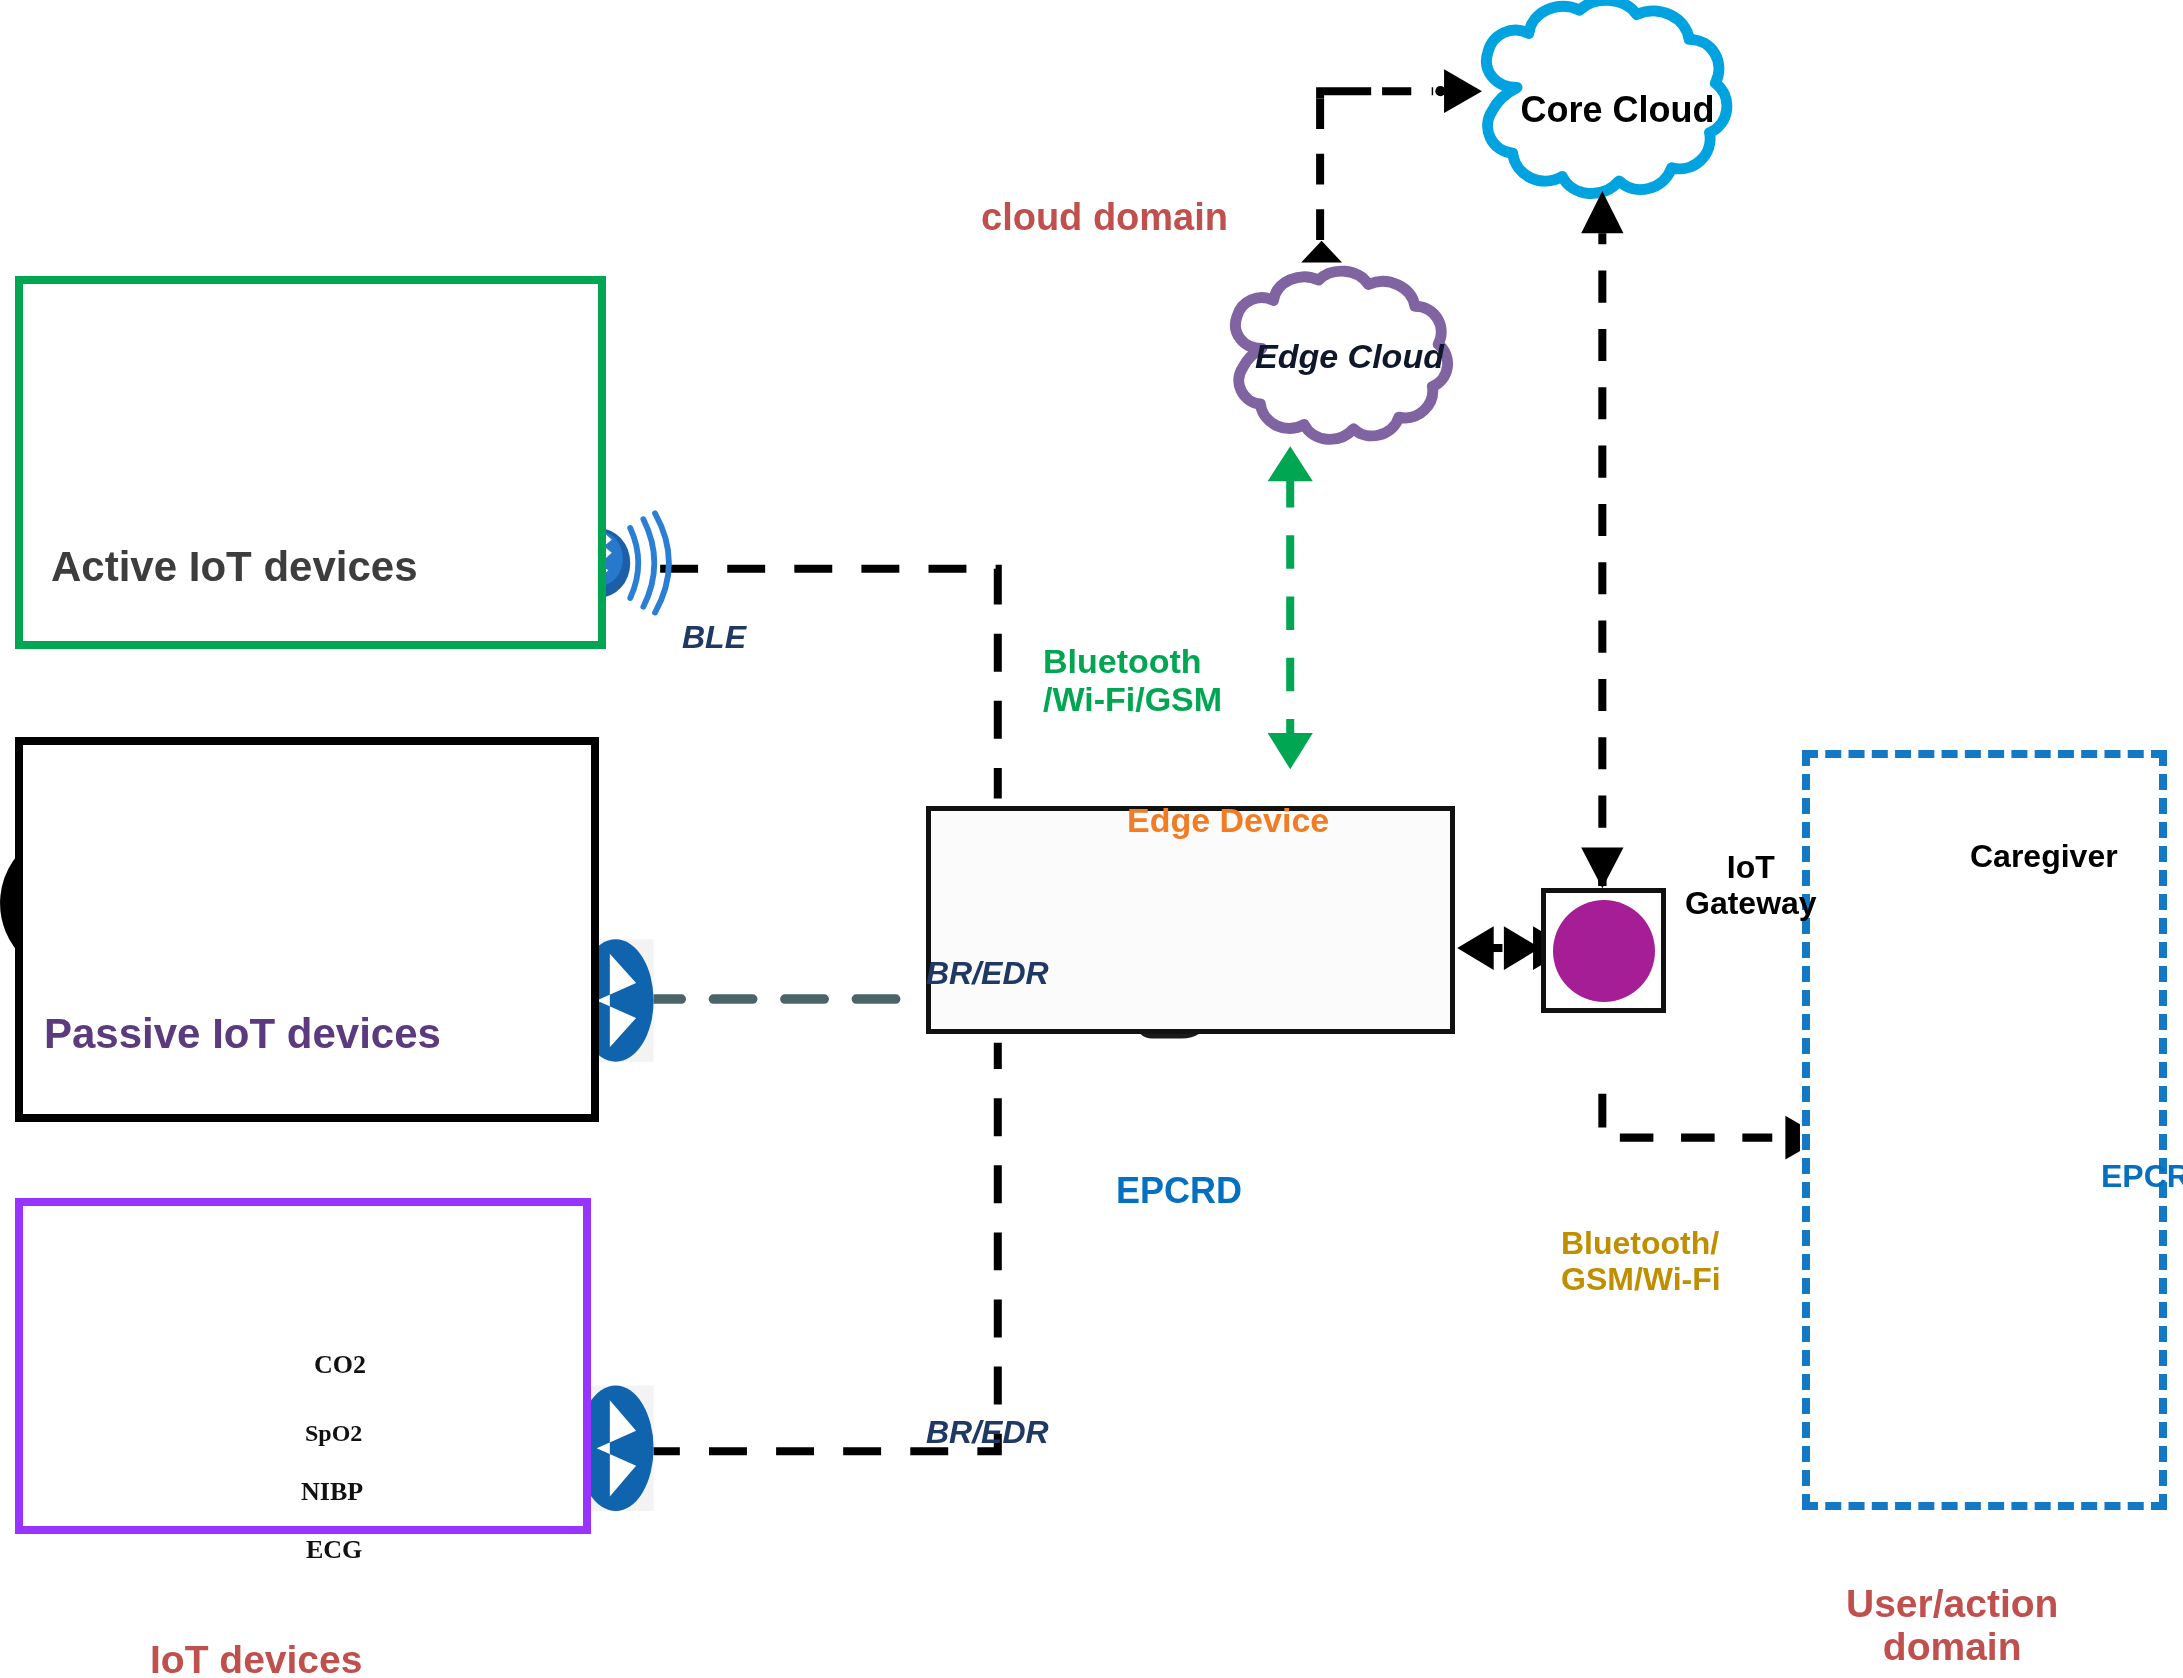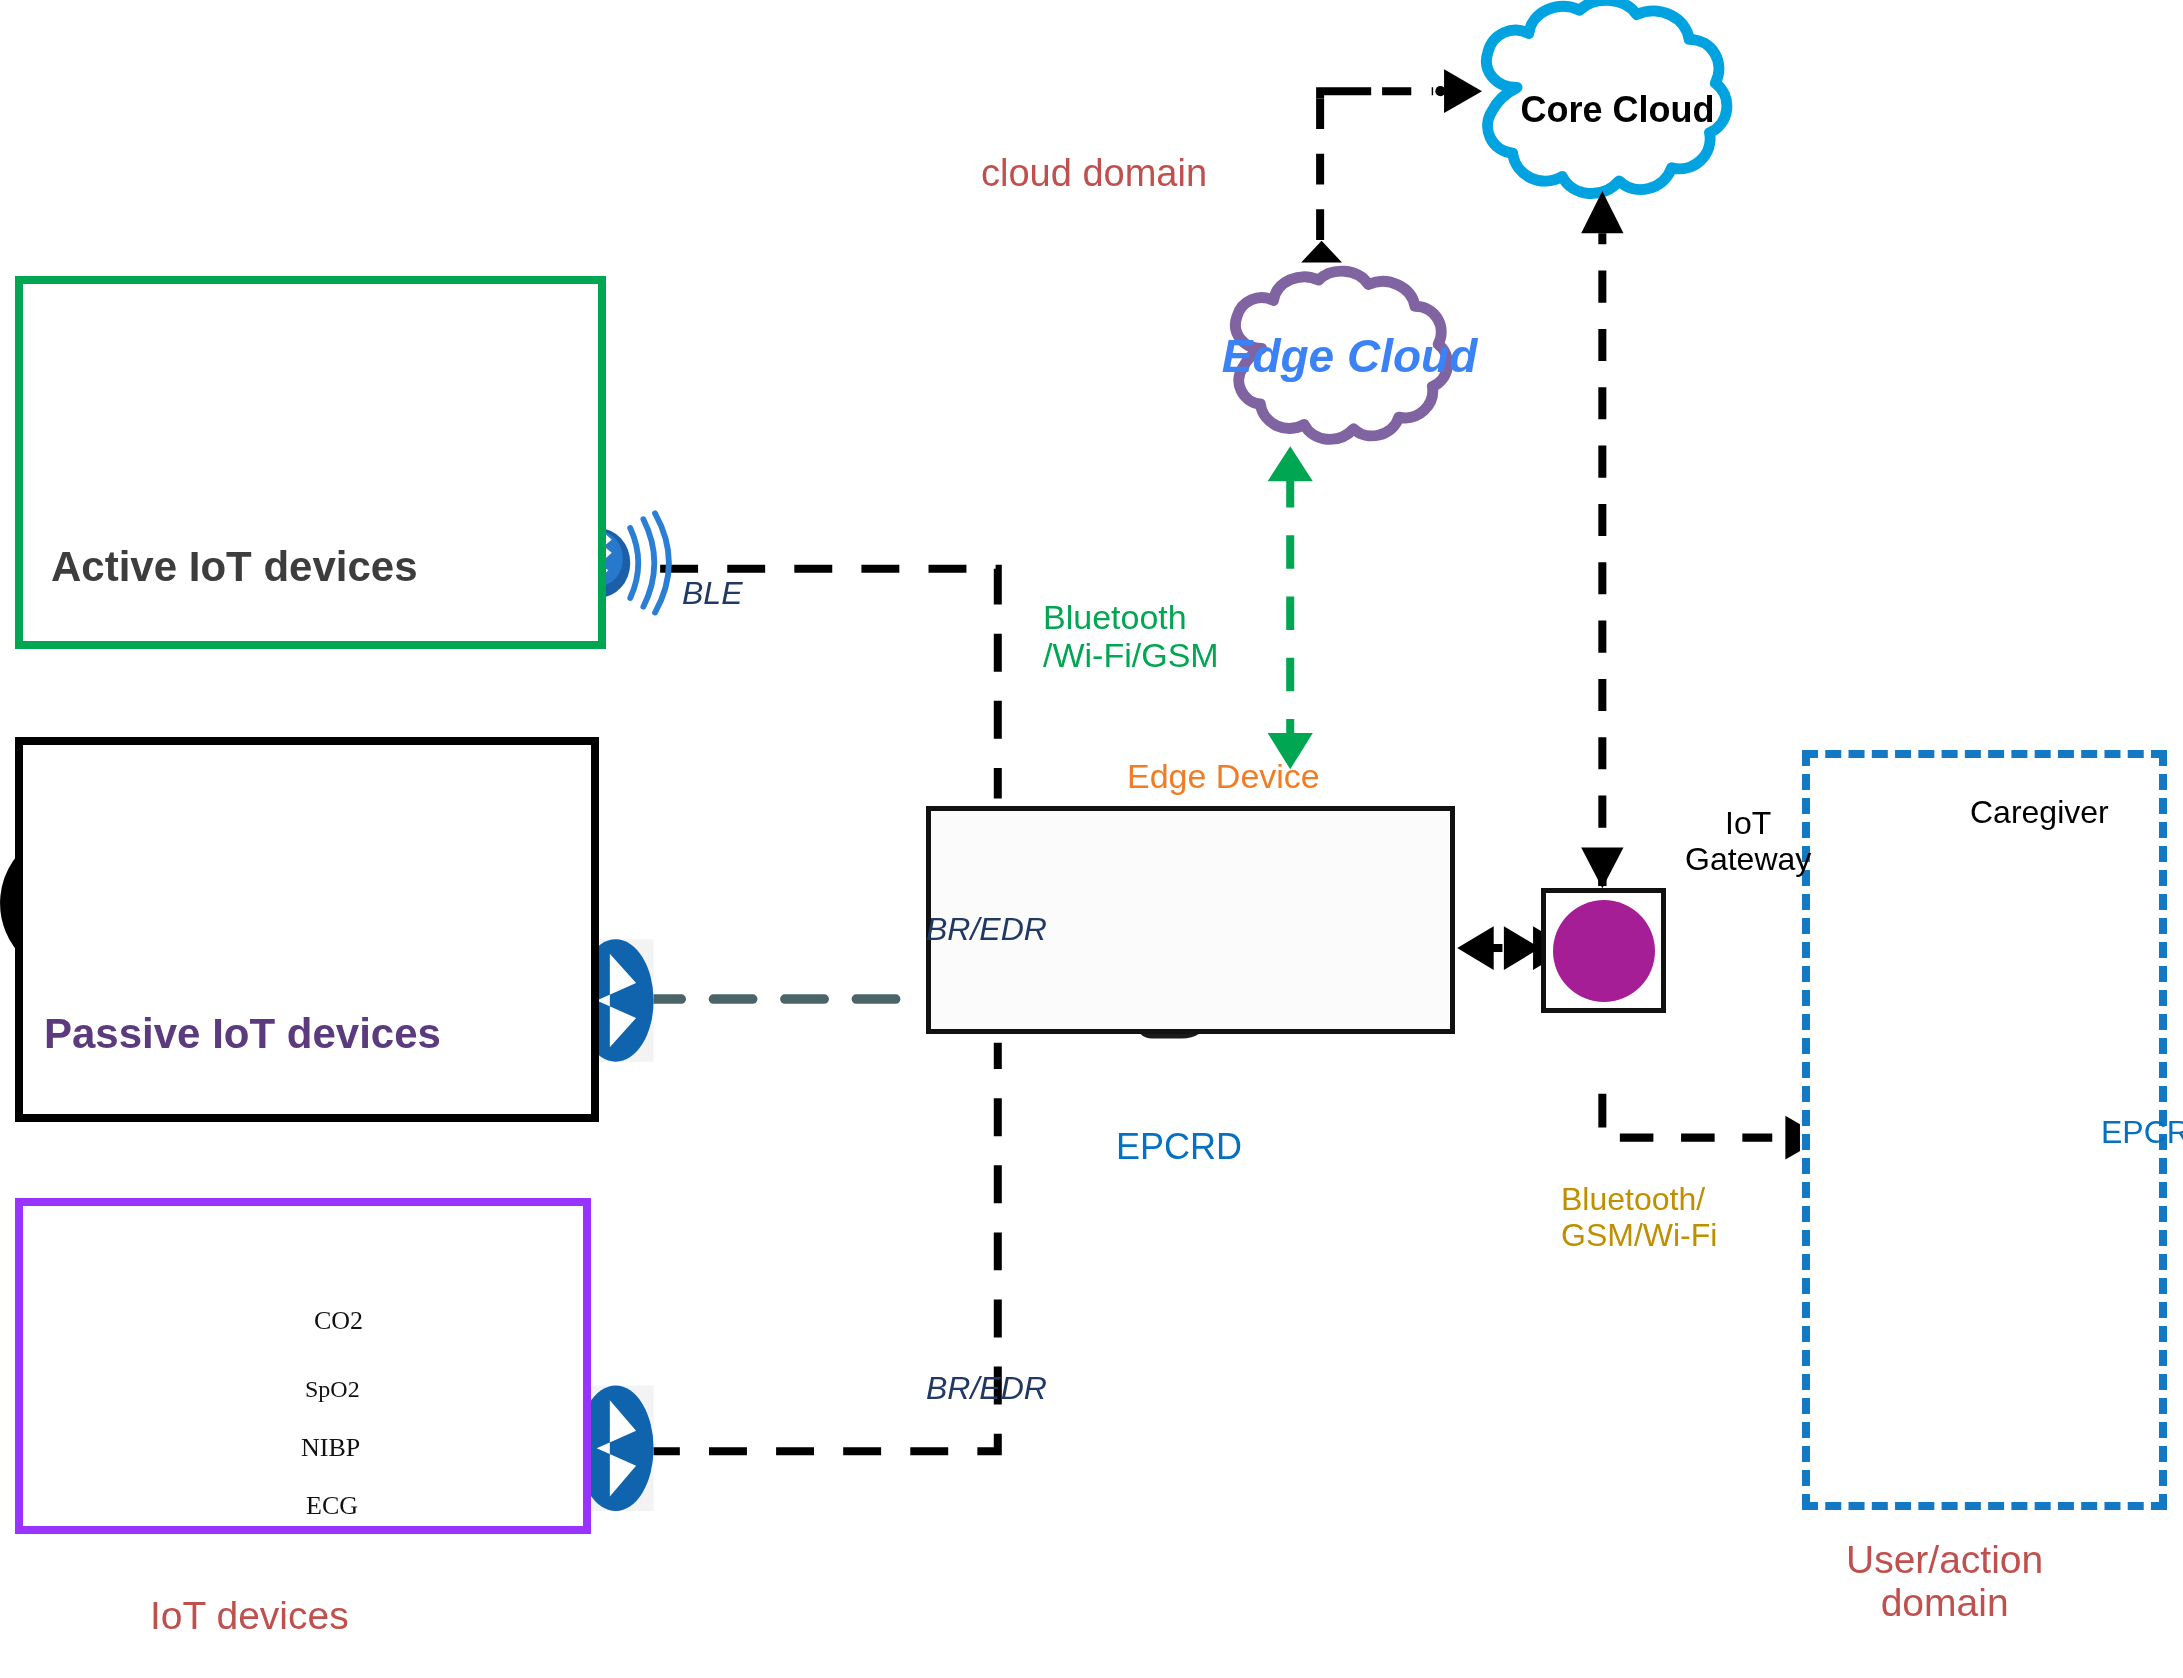--- a/index.html
+++ b/index.html
@@ -1,38 +1,38 @@
 <!DOCTYPE html>
 <html style="font-size:11.7px"><head>
 <meta charset="utf-8">
 <style>
   html,body{margin:0;padding:0;background:#fff;}
   body{font-family:"Liberation Sans", sans-serif;}
   #stage{position:relative;width:2183px;height:1678px;background:#fff;overflow:hidden;}
   .abs{position:absolute;}
-  .lbl{font-weight:normal;white-space:pre;line-height:1.12;}
+  .lbl{font-weight:bold;white-space:pre;line-height:1.12;margin-top:44px;}
   
   .domain-box{position:absolute;background:#fff;box-sizing:border-box;}
   #active-box{left:14.6px;top:276px;width:591px;height:373px;border:8px solid #00a651;}
   #passive-box{left:14.6px;top:737px;width:584px;height:385px;border:8px solid #000000;}
   #critical-box{left:14.6px;top:1198px;width:576px;height:336px;border:8px solid #9933ff;}
   #useraction-box{left:1802px;top:750px;width:365px;height:760px;border:8px dashed #1479c4;}
 
   .box-title{position:absolute;font-weight:bold;}
   #active-title{left:51px;top:543px;font-size:42px;color:#3d3d3d;}
   #passive-title{left:44px;top:1010px;font-size:42px;color:#5b3a7e;}
 
   
   .cloud-wrap{position:absolute;}
   .cloud-text{position:absolute;left:0;top:0;width:100%;height:100%;
       display:flex;align-items:center;justify-content:center;font-weight:bold;}
   #core-cloud{left:1448px;top:0px;width:339px;height:219px;}
   #core-cloud .cloud-text{font-size:36px;color:#000;}
   #edge-cloud{left:1211px;top:252px;width:277px;height:208px;}
-  #edge-cloud .cloud-text{font-size:46px;color:#3b82f6;font-style:italic;}
+  #edge-cloud .cloud-text{font-size:34px;color:#0f172a;font-style:italic;}
 
   
   #epcrd-box{left:926px;top:806px;width:529px;height:228px;border:5.1px solid #111;background:#fbfbfb;box-sizing:border-box;}
   #gateway-box{left:1541px;top:888px;width:125px;height:125px;border:5.1px solid #111;background:#fff;box-sizing:border-box;
       display:flex;align-items:center;justify-content:center;}
   #gateway-circle{width:102px;height:102px;border-radius:50%;background:#a51e96;display:flex;align-items:center;justify-content:center;}
 
   
   #cloud-domain-lbl{left:981px;top:152px;font-size:38px;color:#c0504d;}
   #bt-wifi-gsm-lbl{left:1043px;top:598px;font-size:34px;color:#00a651;}

